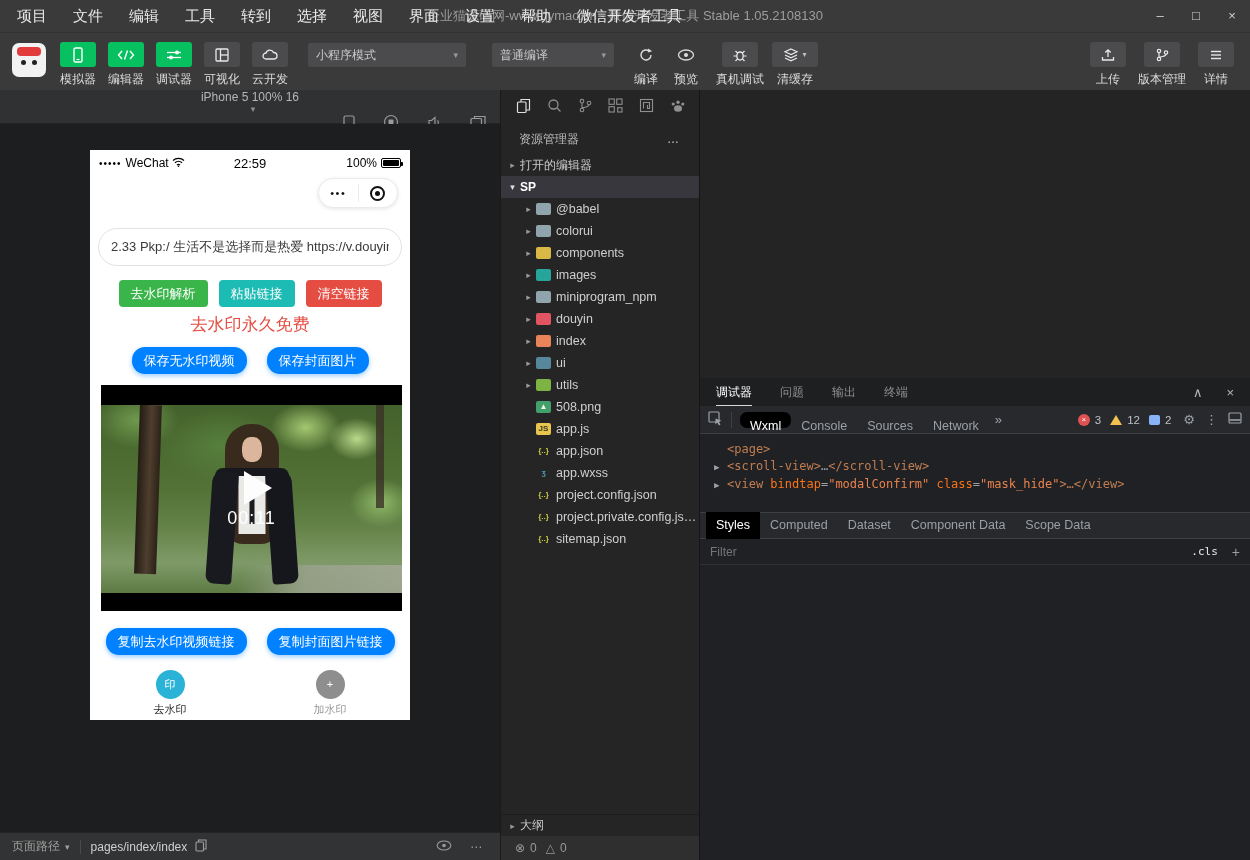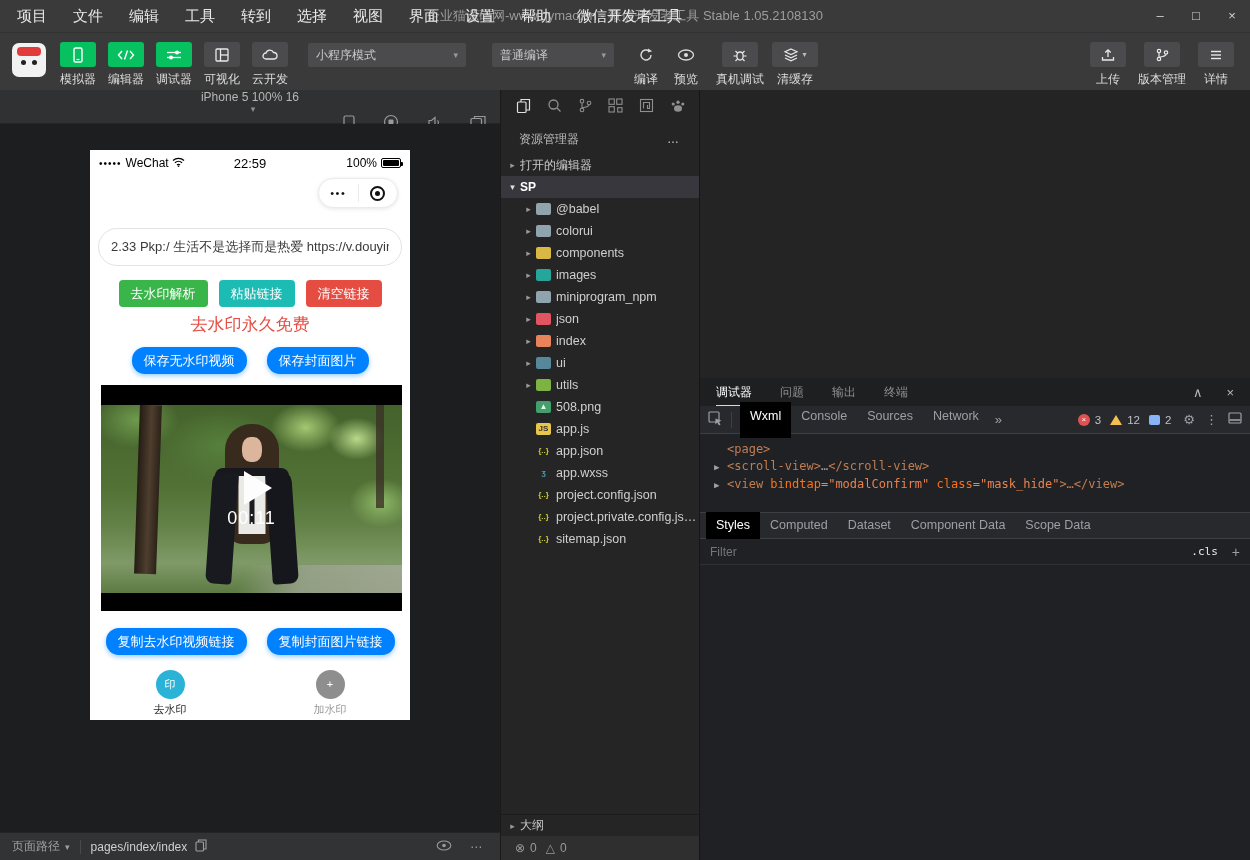--- a/index.html
+++ b/index.html
@@ -118,21 +118,21 @@
 
   
   .rightcol { width:550px; display:flex; flex-direction:column; }
   .editor-empty { height:288px; background:#242425; }
   .debugger { flex:1; background:#202124; display:flex; flex-direction:column; }
   .dbg-tabs { height:28px; background:#1e1f20; display:flex; align-items:center; padding:0 16px; gap:28px; font-size:12px; color:#8f8f8f; }
   .dbg-tab.active { color:#fff; border-bottom:1px solid #d8d8d8; padding-bottom:4px; margin-bottom:-5px; }
   .dbg-win { margin-left:auto; display:flex; gap:24px; color:#b8b8b8; font-size:13px; }
   .dt-toolbar { height:28px; background:#28292c; border-bottom:1px solid #3c4043; display:flex; align-items:center; padding:0 8px; font-size:12.5px; color:#9aa0a6; }
   .dt-sep { width:1px; height:16px; background:#3c4043; margin:0 8px; }
-  .dt-tab { padding:0 10px; line-height:28px; height:36px; white-space:nowrap; }
+  .dt-tab { padding:0 10px; line-height:28px; height:16px; white-space:nowrap;border-radius:7px; }
   .dt-tab.active { background:#000; color:#fff; }
   .dt-more { margin:0 6px; font-size:13px; }
   .dt-badges { margin-left:auto; display:flex; align-items:center; gap:5px; color:#bdc1c6; font-size:11.5px; }
   .b-err { width:12px; height:12px; border-radius:50%; background:#e05252; color:#fff; font-size:8px; line-height:12px; text-align:center; }
   .b-warn { width:0; height:0; border-left:6px solid transparent; border-right:6px solid transparent; border-bottom:10px solid #f2c14e; margin-left:4px; }
   .b-info { width:11px; height:10px; border-radius:2px; background:#8ab4f8; margin-left:4px; }
   .dt-gear { margin-left:12px; font-size:13px; }
   .dt-dots { margin:0 10px; font-size:13px; }
   .dbg-code { height:78px; padding:7px 0 0 14px; font-family:"DejaVu Sans Mono","Liberation Mono",monospace; font-size:12px; line-height:17px; color:#9aa0a6; }
   .ln { white-space:pre; }
@@ -533,21 +533,21 @@
 
           <div class="tree-row">
             <span class="twisty">▸</span>
             <span class="ficon" style="background: rgb(144, 164, 174);"></span>
             <span class="flabel">miniprogram_npm</span>
           </div>
 
           <div class="tree-row">
             <span class="twisty">▸</span>
             <span class="ficon" style="background: rgb(224, 85, 97);"></span>
-            <span class="flabel">json</span>
+            <span class="flabel">douyin</span>
           </div>
 
           <div class="tree-row">
             <span class="twisty">▸</span>
             <span class="ficon" style="background: rgb(232, 131, 90);"></span>
             <span class="flabel">index</span>
           </div>
 
           <div class="tree-row">
             <span class="twisty">▸</span>

